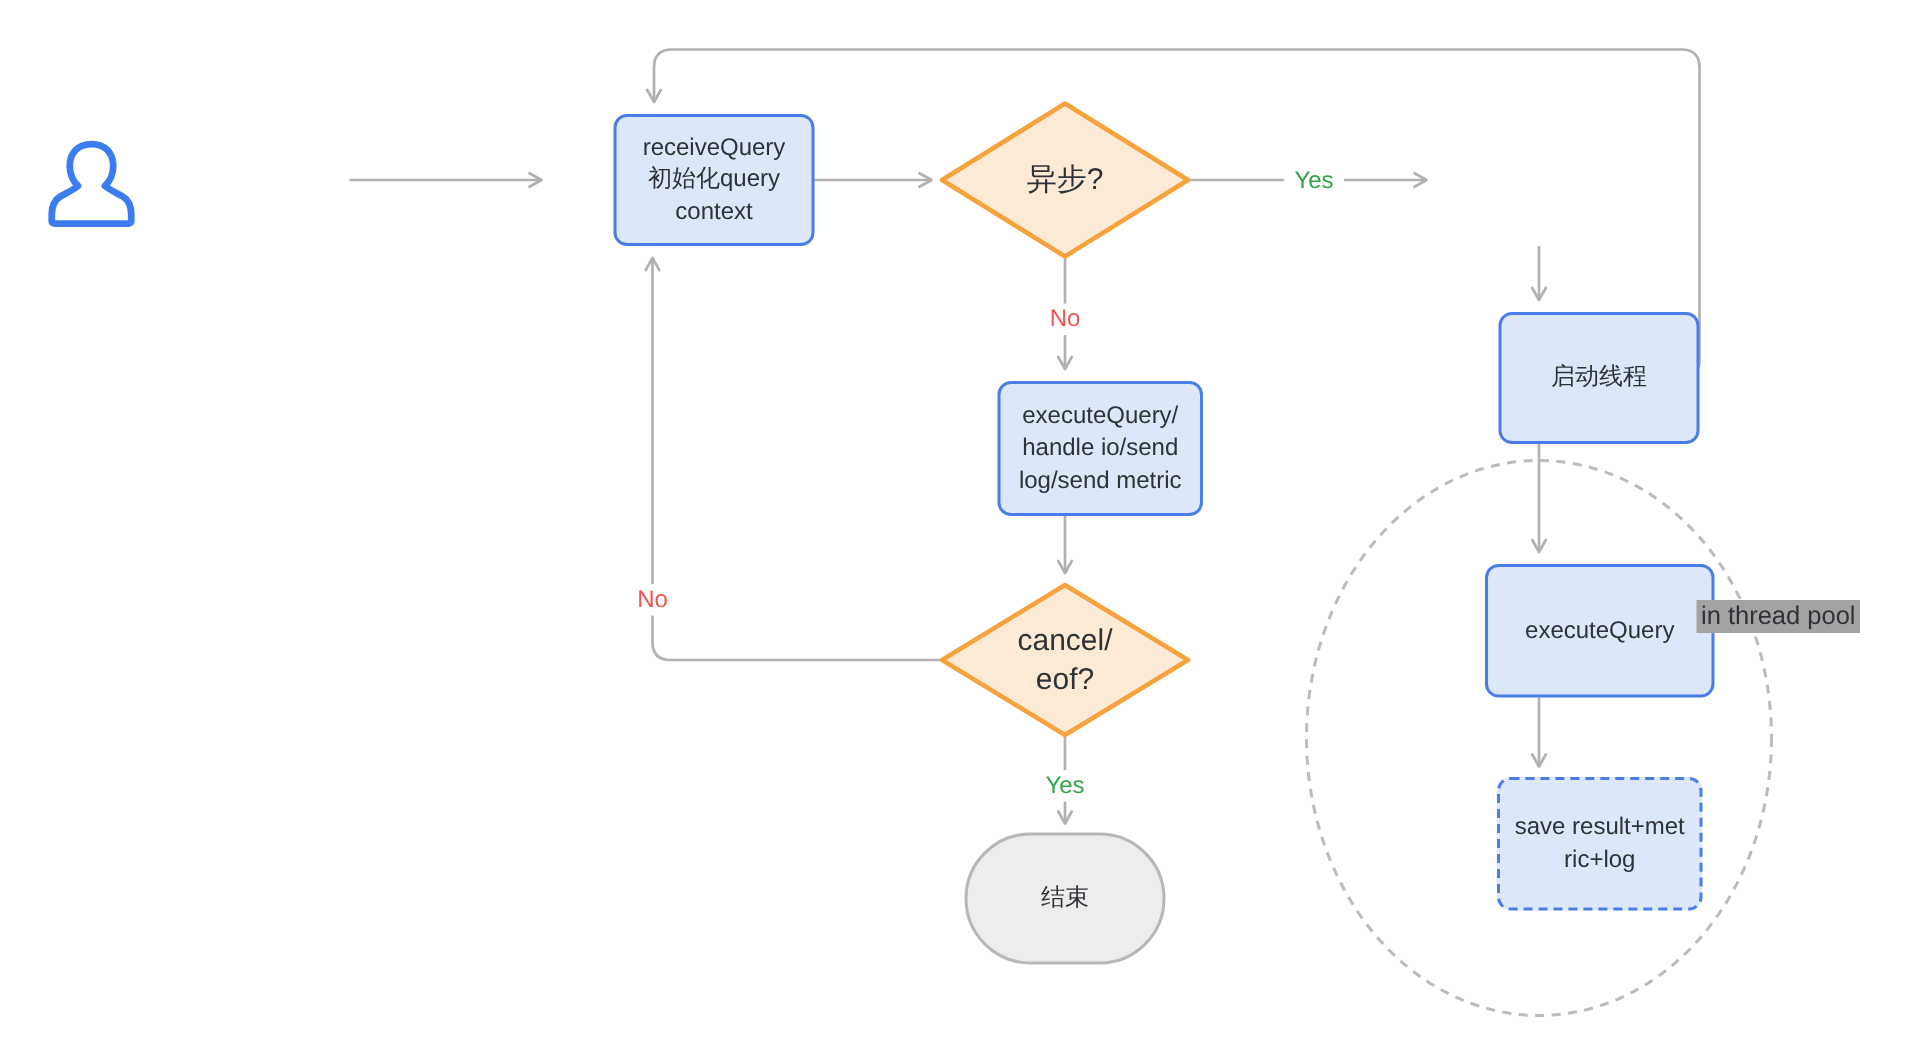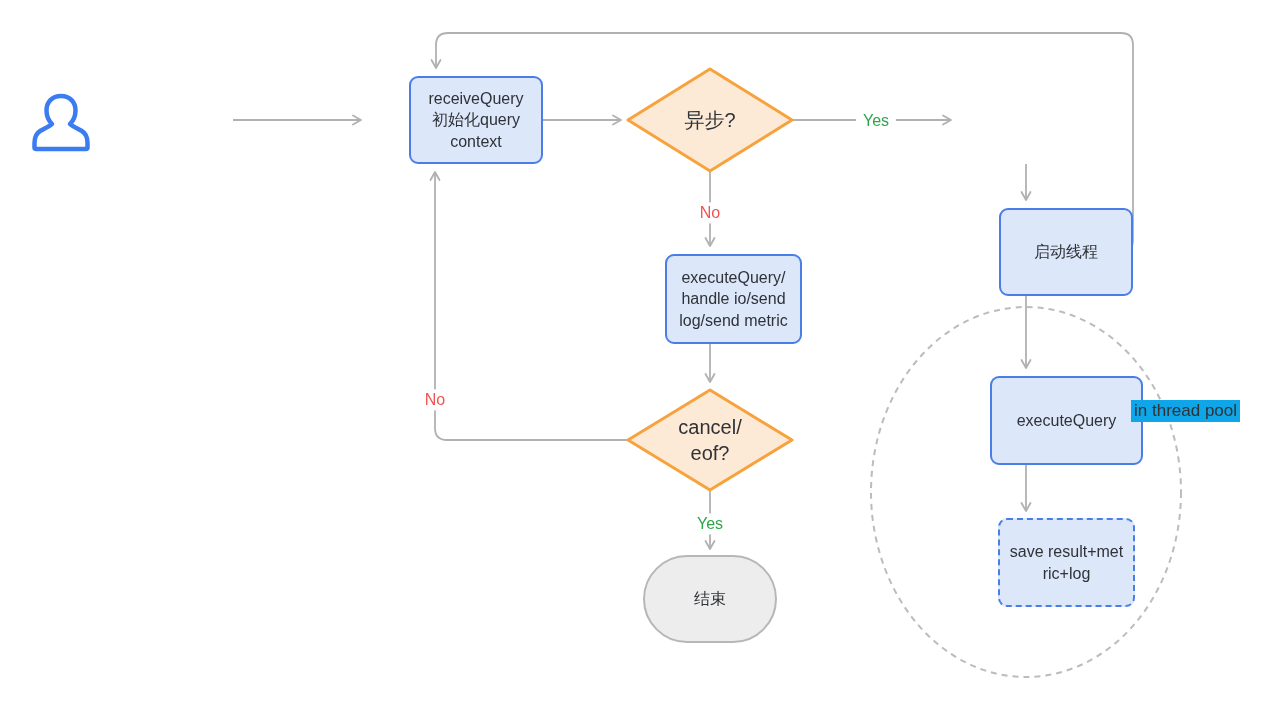--- a/index.html
+++ b/index.html
@@ -27,21 +27,21 @@
     text-align:center;font-size:20px;line-height:1.3;color:var(--text,#2f3237);
   }
   .decision-text span{white-space:pre-line;}
   .edge-label{
     position:absolute;transform:translate(-50%,-50%);background:#ffffff;
     padding:1px 7px;font-size:16px;line-height:1.2;
   }
   .edge-label.yes{color:var(--yes-label,#2fa54a);}
   .edge-label.no{color:var(--no-label,#f05450);}
   .note{
-    position:absolute;background:#0ea5e9;padding:0 3px;font-size:17px;
+    position:absolute;background:#a3a3a3;padding:0 3px;font-size:17px;
     color:var(--text,#2f3237);line-height:1.3;
   }
 </style>
 </head>
 <body>
 
 <div class="canvas">
 
   <svg class="layer" width="1280" height="708" viewBox="0 0 1280 708">
     <defs>

